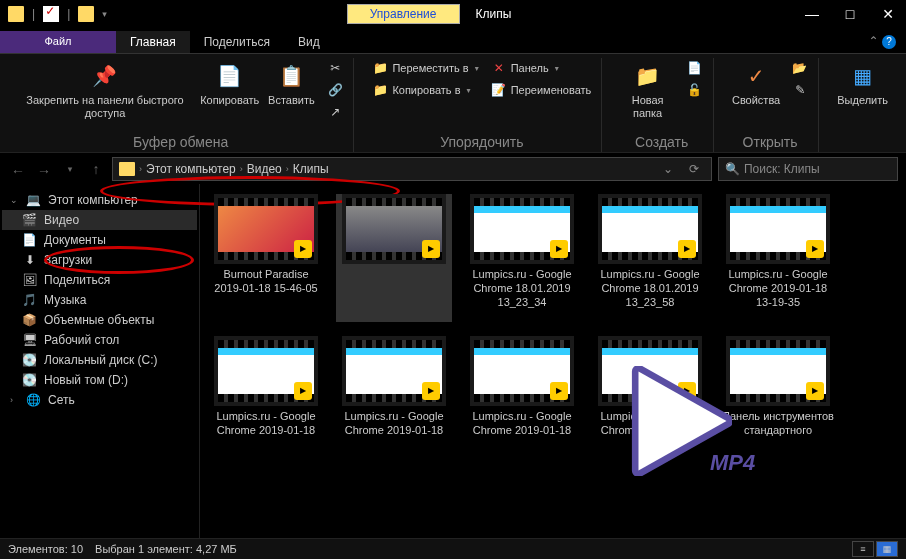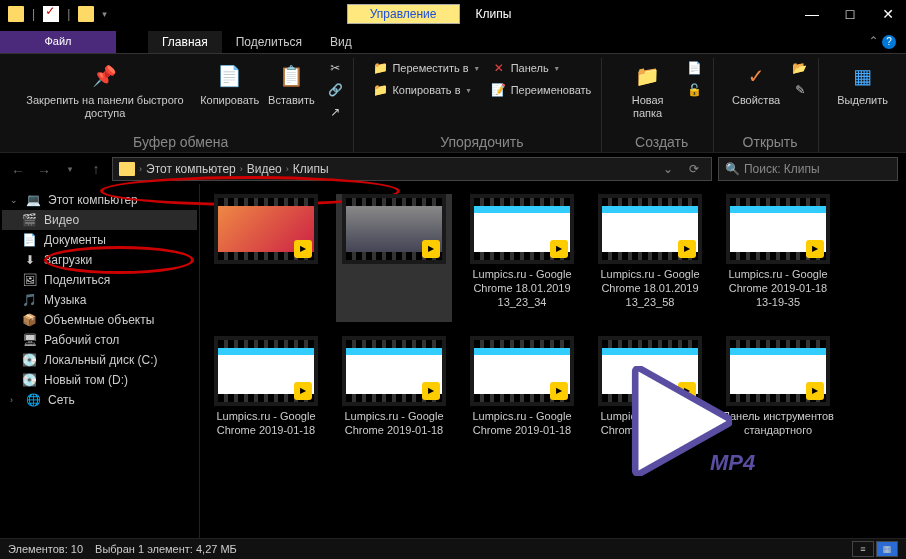--- a/index.html
+++ b/index.html
@@ -12,21 +12,21 @@
 .ti.check { background: #fff; position: relative; }
 .ti.check::after { content:"✓"; color:#c00; font-size:12px; position:absolute; left:2px; top:-2px;}
 .titlebar .manage { background: #ffe97f; border: 1px solid #aaa; padding: 2px 22px; color:#1d4ed8; margin-left: 240px; }
 .titlebar .title { color: #fff; margin-left: 16px; }
 .titlebar .winbtns { margin-left: auto; display: flex; gap: 18px; color:#fff; font-size:14px; }
 .winbtn { width:20px; text-align:center; }
 
 .tabs { height: 26px; background: #000; display: flex; align-items: flex-end; border-bottom:1px solid #333; }
 .tab { padding: 4px 14px; color: #ccc; display:flex; align-items:center; }
 .tab.file { background: #4b2a7b; color: #fff; }
-.tab.active { background: #1a1a1a; color:#fff;margin-left:32px; }
+.tab.active { background: #1a1a1a; color:#fff; }
 .tab.context { margin-left: 24px; color:#ccc; }
 .tabs .help { margin-left:auto; padding:4px 10px; }
 .help-icon { width:14px; height:14px; border-radius:50%; background:#0078d7; color:#fff; text-align:center; line-height:14px; font-size:10px; display:inline-block; }
 
 .ribbon { height: 98px; background: #111; display:flex; padding: 4px 8px 0; gap:8px; }
 .rgroup { display:flex; flex-direction:column; align-items:center; padding:0 6px; border-right:1px solid #2a2a2a; }
 .rgroup:last-child { border-right:none; }
 .rgroup .items { display:flex; gap:4px; align-items:flex-start; flex:1; }
 .rgroup .glabel { font-size:14px; color:#888; padding:2px 0; }
 .rbtn-big { display:flex; flex-direction:column; align-items:center; gap:2px; padding:2px 4px; text-align:center; font-size:11px; color:#ccc; min-width:56px; line-height:1.2; }
@@ -293,20 +293,21 @@
     </div>
   <div class="content">
     <div class="grid" id="grid">
         <div class="file">
           <div class="thumb">
             <div class="strip"></div>
             <div class="img game1"></div>
             <div class="strip"></div>
             <div class="badge">▶</div>
           </div>
+          <div class="flabel">Burnout Paradise 2019-01-18 15-46-05</div>
         </div>
         <div class="file sel">
           <div class="thumb">
             <div class="strip"></div>
             <div class="img game2"></div>
             <div class="strip"></div>
             <div class="badge">▶</div>
           </div>
         </div>
         <div class="file">

